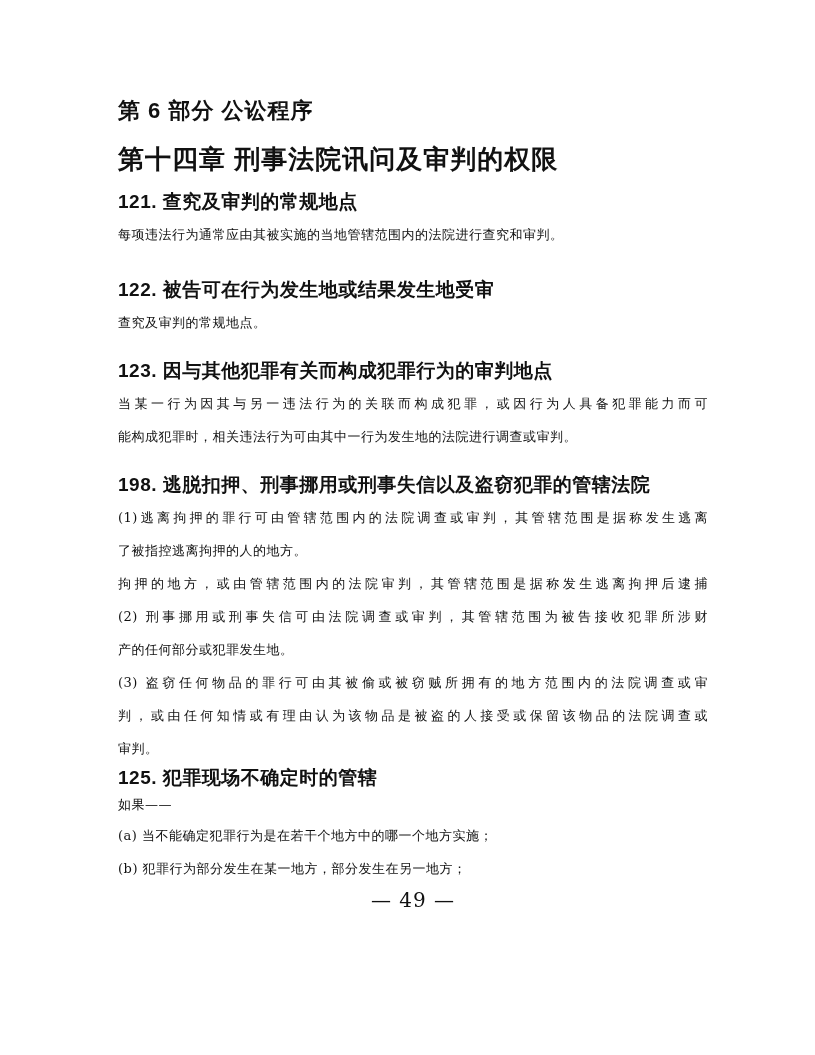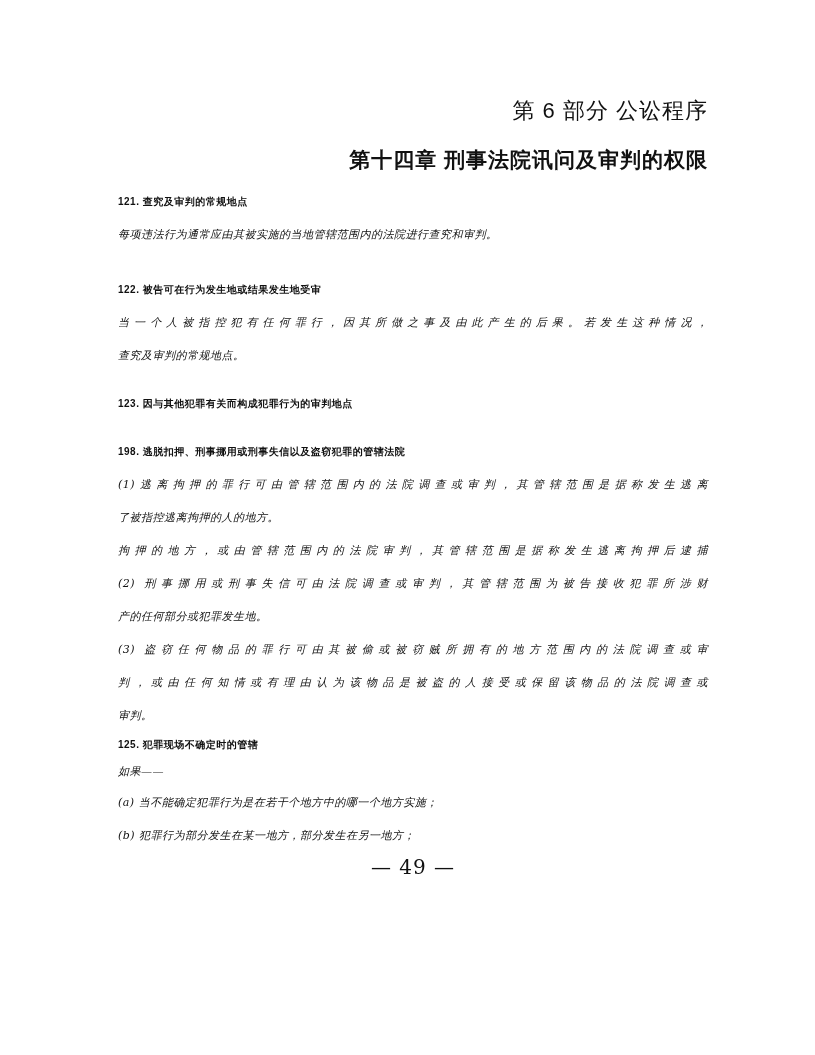--- a/index.html
+++ b/index.html
@@ -17,54 +17,53 @@
   }
   .content {
     position: absolute;
     left: 118px;
     top: 0;
     width: 590px;
     padding-top: 97px;
   }
   .t1 {
     font-family: "Liberation Sans", sans-serif;
-    font-weight: normal;
+    font-weight: bold;
     font-size: 22px;
     line-height: 28px;
-    text-align: right;
+    text-align: left;
     margin: 0;
     letter-spacing: 1px;
   }
   .t2 {
     font-family: "Liberation Sans", sans-serif;
     font-weight: bold;
-    font-size: 21px;
+    font-size: 26px;
     line-height: 27px;
-    text-align: right;
+    text-align: left;
     margin: 21px 0 0 0;
     letter-spacing: 1px;
   }
   .h {
     font-family: "Liberation Sans", sans-serif;
     font-weight: bold;
-    font-size: 10px;
+    font-size: 19px;
     line-height: 33px;
     margin-top: 15px;
     letter-spacing: 0.5px;
   }
   .h121 { margin-top: 12px; }
   .h122 { margin-top: 22px; }
   .h125 { margin-top: 0; line-height: 26px; }
   .ln {
     font-family: "DejaVu Serif", serif;
-    font-size: 11px;
+    font-size: 13px;
     line-height: 33px;
     letter-spacing: 0.5px;
     white-space: nowrap;
-    font-style: italic;
   }
   .ln.just {
     white-space: normal;
     text-align: justify;
     text-align-last: justify;
   }
   .ln.tight { line-height: 28px; }
   .footer {
     font-family: "DejaVu Serif", serif;
     font-size: 20px;
@@ -78,24 +77,25 @@
 
 <div class="content">
 
   <h1 class="t1">第 6 部分  公讼程序</h1>
   <h2 class="t2">第十四章  刑事法院讯问及审判的权限</h2>
 
   <div class="h h121">121. 查究及审判的常规地点</div>
   <div class="ln">每项违法行为通常应由其被实施的当地管辖范围内的法院进行查究和审判。</div>
 
   <div class="h h122">122. 被告可在行为发生地或结果发生地受审</div>
-  <div class="ln just">当一个人被指控犯有任何罪行，因其所做之事及由此产生的后果。若发生这种情况，</div>
   <div class="ln">查究及审判的常规地点。</div>
 
   <div class="h">123. 因与其他犯罪有关而构成犯罪行为的审判地点</div>
+  <div class="ln just">当某一行为因其与另一违法行为的关联而构成犯罪，或因行为人具备犯罪能力而可</div>
+  <div class="ln">能构成犯罪时，相关违法行为可由其中一行为发生地的法院进行调查或审判。</div>
 
   <div class="h">198. 逃脱扣押、刑事挪用或刑事失信以及盗窃犯罪的管辖法院</div>
   <div class="ln just">(1)逃离拘押的罪行可由管辖范围内的法院调查或审判，其管辖范围是据称发生逃离</div>
   <div class="ln">了被指控逃离拘押的人的地方。</div>
   <div class="ln just">拘押的地方，或由管辖范围内的法院审判，其管辖范围是据称发生逃离拘押后逮捕</div>
   <div class="ln just">(2) 刑事挪用或刑事失信可由法院调查或审判，其管辖范围为被告接收犯罪所涉财</div>
   <div class="ln">产的任何部分或犯罪发生地。</div>
   <div class="ln just">(3) 盗窃任何物品的罪行可由其被偷或被窃贼所拥有的地方范围内的法院调查或审</div>
   <div class="ln just">判，或由任何知情或有理由认为该物品是被盗的人接受或保留该物品的法院调查或</div>
   <div class="ln">审判。</div>

